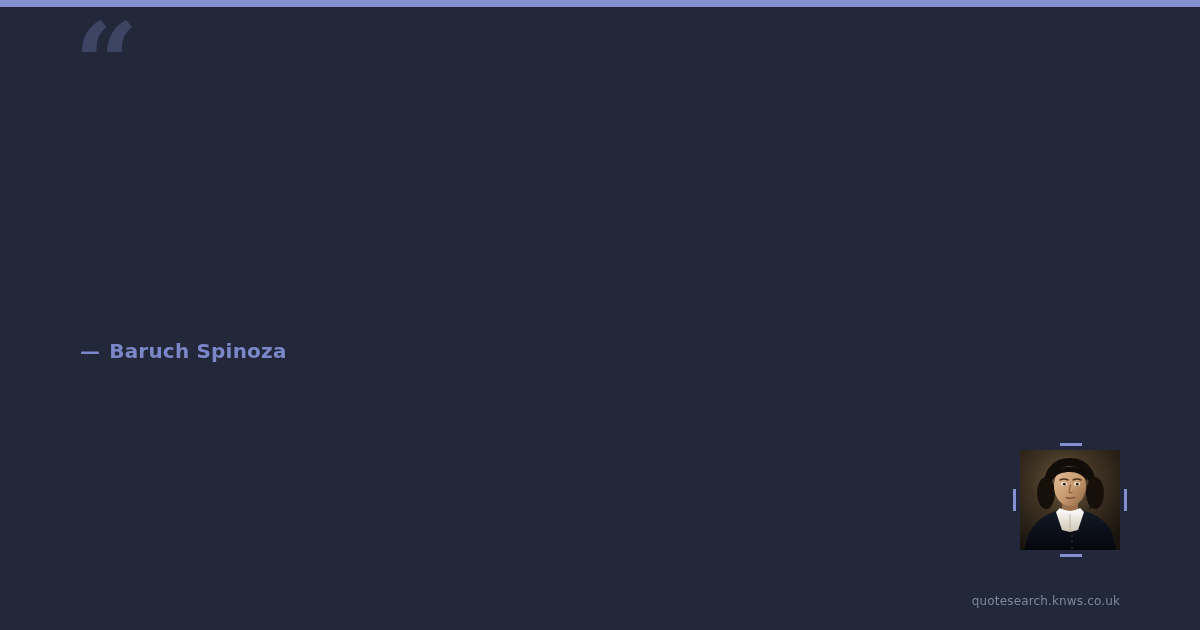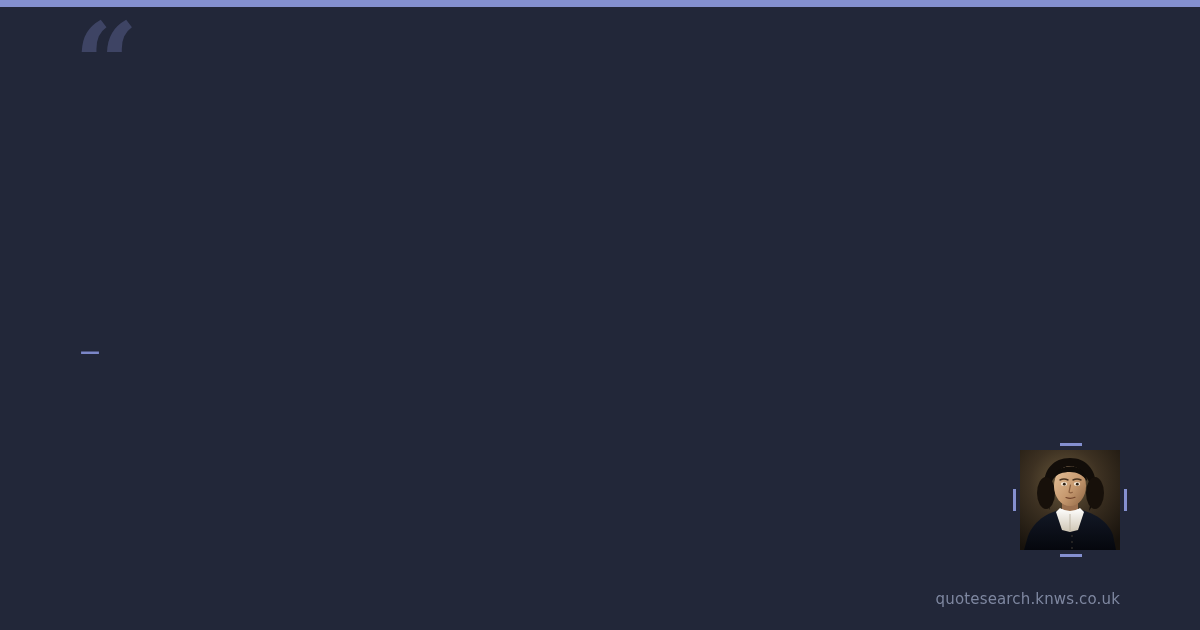--- a/index.html
+++ b/index.html
@@ -126,39 +126,40 @@
   .tick-bottom { left: 48px; bottom: 1px;width: 22px; height: 3px; }
   .tick-left   { left: 1px;  top: 47px;  width: 3px;  height: 22px; }
   .tick-right  { right: 1px; top: 47px;  width: 3px;  height: 22px; }
 
   
   .footer-source {
     position: absolute;
     right: 80px;
     bottom: 22px;
     font-family: "DejaVu Sans", "Liberation Sans", sans-serif;
-    font-size: 15px;
+    font-size: 12px;
     font-weight: 400;
     color: #7e87a0;
     letter-spacing: 0.15px;
     text-align: center;
   }
 </style>
 </head>
 <body>
 
 <div class="card">
 
   <div class="accent-bar"></div>
 
   <div class="quote-glyph">“</div>
 
 
   <div class="attribution">
     <span class="dash">—</span>
+    <span class="author-name">Baruch Spinoza</span>
   </div>
 
   <div class="portrait-wrap">
     <div class="tick tick-top"></div>
     <div class="tick tick-bottom"></div>
     <div class="tick tick-left"></div>
     <div class="tick tick-right"></div>
 
     <div class="portrait-frame">
       <svg viewBox="0 0 100 100" xmlns="http://www.w3.org/2000/svg" role="img">

